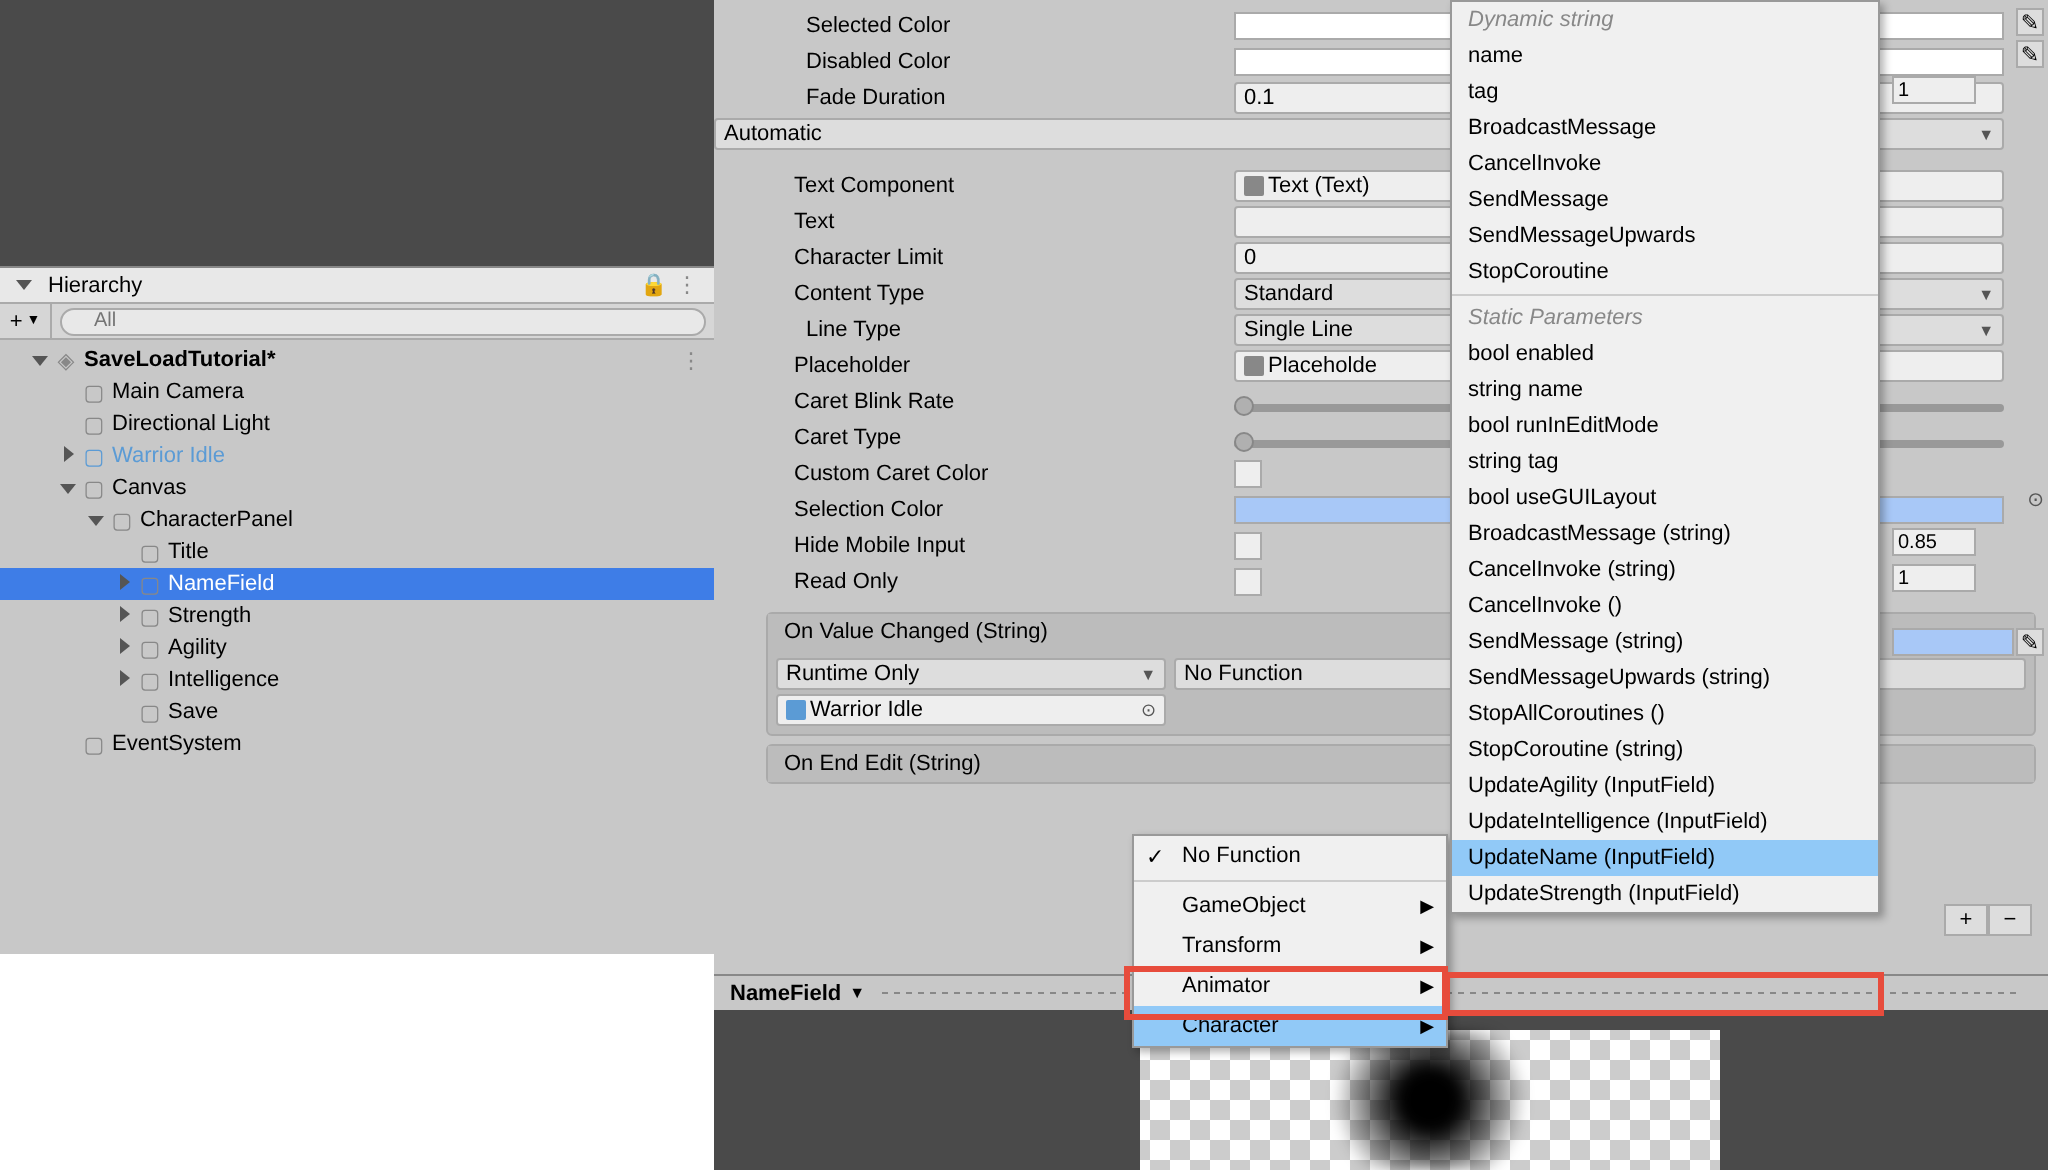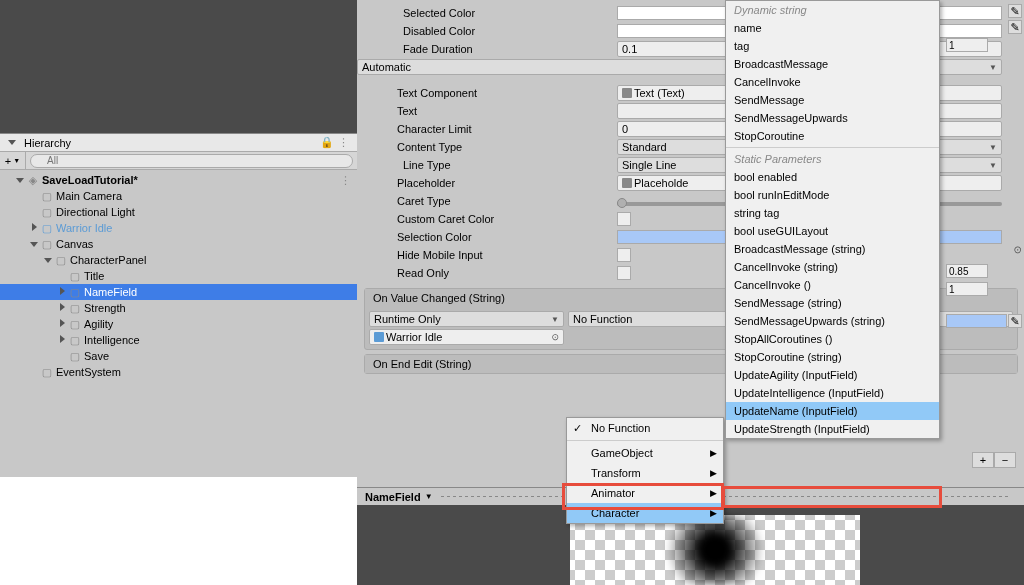--- a/index.html
+++ b/index.html
@@ -34,21 +34,21 @@
   .prop-dropdown { width: 100%; height: 16px; background: #ddd; border: 1px solid #aaa; border-radius: 2px; padding: 0 4px; display: flex; align-items: center; justify-content: space-between; }
   .slider-track { height: 4px; background: #999; border-radius: 2px; position: relative; margin-top: 6px; }
   .slider-thumb { width: 10px; height: 10px; background: #b0b0b0; border: 1px solid #888; border-radius: 50%; position: absolute; top: -4px; left: 0; }
   .color-swatch { width: 100%; height: 14px; background: #fff; border: 1px solid #aaa; }
   .color-swatch.blue { background: #a8c8f7; }
   .checkbox { width: 14px; height: 14px; background: #eee; border: 1px solid #aaa; }
   .obj-field { display: flex; align-items: center; width: 100%; height: 16px; background: #eee; border: 1px solid #aaa; border-radius: 2px; padding: 0 4px; gap: 2px; }
   .obj-icon { width: 10px; height: 10px; background: #888; border-radius: 1px; }
   .obj-target { margin-left: auto; font-size: 9px; color: #555; }
   
-  .event-section { margin: 4px 6px 4px 7px; background: #bcbcbc; border: 1px solid #aaa; border-radius: 3px; }
+  .event-section { margin: 4px 6px 4px 26px; background: #bcbcbc; border: 1px solid #aaa; border-radius: 3px; }
   .event-header { padding: 3px 8px; display: flex; align-items: center; background: #bcbcbc; }
   .event-body { padding: 4px; display: flex; gap: 4px; }
   .event-left { width: 195px; display: flex; flex-direction: column; gap: 2px; }
   .event-right { flex: 1; }
   .runtime-dropdown { height: 16px; background: #ddd; border: 1px solid #aaa; border-radius: 2px; padding: 0 4px; display: flex; align-items: center; justify-content: space-between; }
   .target-field { height: 16px; background: #eee; border: 1px solid #aaa; border-radius: 2px; padding: 0 4px; display: flex; align-items: center; gap: 2px; }
   .func-dropdown { height: 16px; background: #ddd; border: 1px solid #aaa; border-radius: 2px; padding: 0 4px; display: flex; align-items: center; justify-content: space-between; width: 100%;}
   
   
   .context-menu { position: absolute; background: #f0f0f0; border: 1px solid #999; box-shadow: 2px 2px 4px rgba(0,0,0,0.3); }
@@ -238,20 +238,28 @@
             <span class="dd-arrow">▼</span>
           </div>
         </div>
       </div>
       <div class="prop-row">
         <div class="prop-label">Placeholder</div>
         <div class="prop-field">
           <div class="obj-field">
             <span class="obj-icon"></span>
             <span>Placeholde</span>
+          </div>
+        </div>
+      </div>
+      <div class="prop-row">
+        <div class="prop-label">Caret Blink Rate</div>
+        <div class="prop-field">
+          <div class="slider-track">
+            <div class="slider-thumb"></div>
           </div>
         </div>
       </div>
       <div class="prop-row">
         <div class="prop-label">Caret Type</div>
         <div class="prop-field">
           <div class="slider-track">
             <div class="slider-thumb"></div>
           </div>
         </div>
@@ -389,20 +397,21 @@
     <div class="item">name</div>
     <div class="item">tag</div>
     <div class="item">BroadcastMessage</div>
     <div class="item">CancelInvoke</div>
     <div class="item">SendMessage</div>
     <div class="item">SendMessageUpwards</div>
     <div class="item">StopCoroutine</div>
     <div class="menu-sep"></div>
     <div class="hdr">Static Parameters</div>
     <div class="item">bool enabled</div>
+    <div class="item">string name</div>
     <div class="item">bool runInEditMode</div>
     <div class="item">string tag</div>
     <div class="item">bool useGUILayout</div>
     <div class="item">BroadcastMessage (string)</div>
     <div class="item">CancelInvoke (string)</div>
     <div class="item">CancelInvoke ()</div>
     <div class="item">SendMessage (string)</div>
     <div class="item">SendMessageUpwards (string)</div>
     <div class="item">StopAllCoroutines ()</div>
     <div class="item">StopCoroutine (string)</div>

